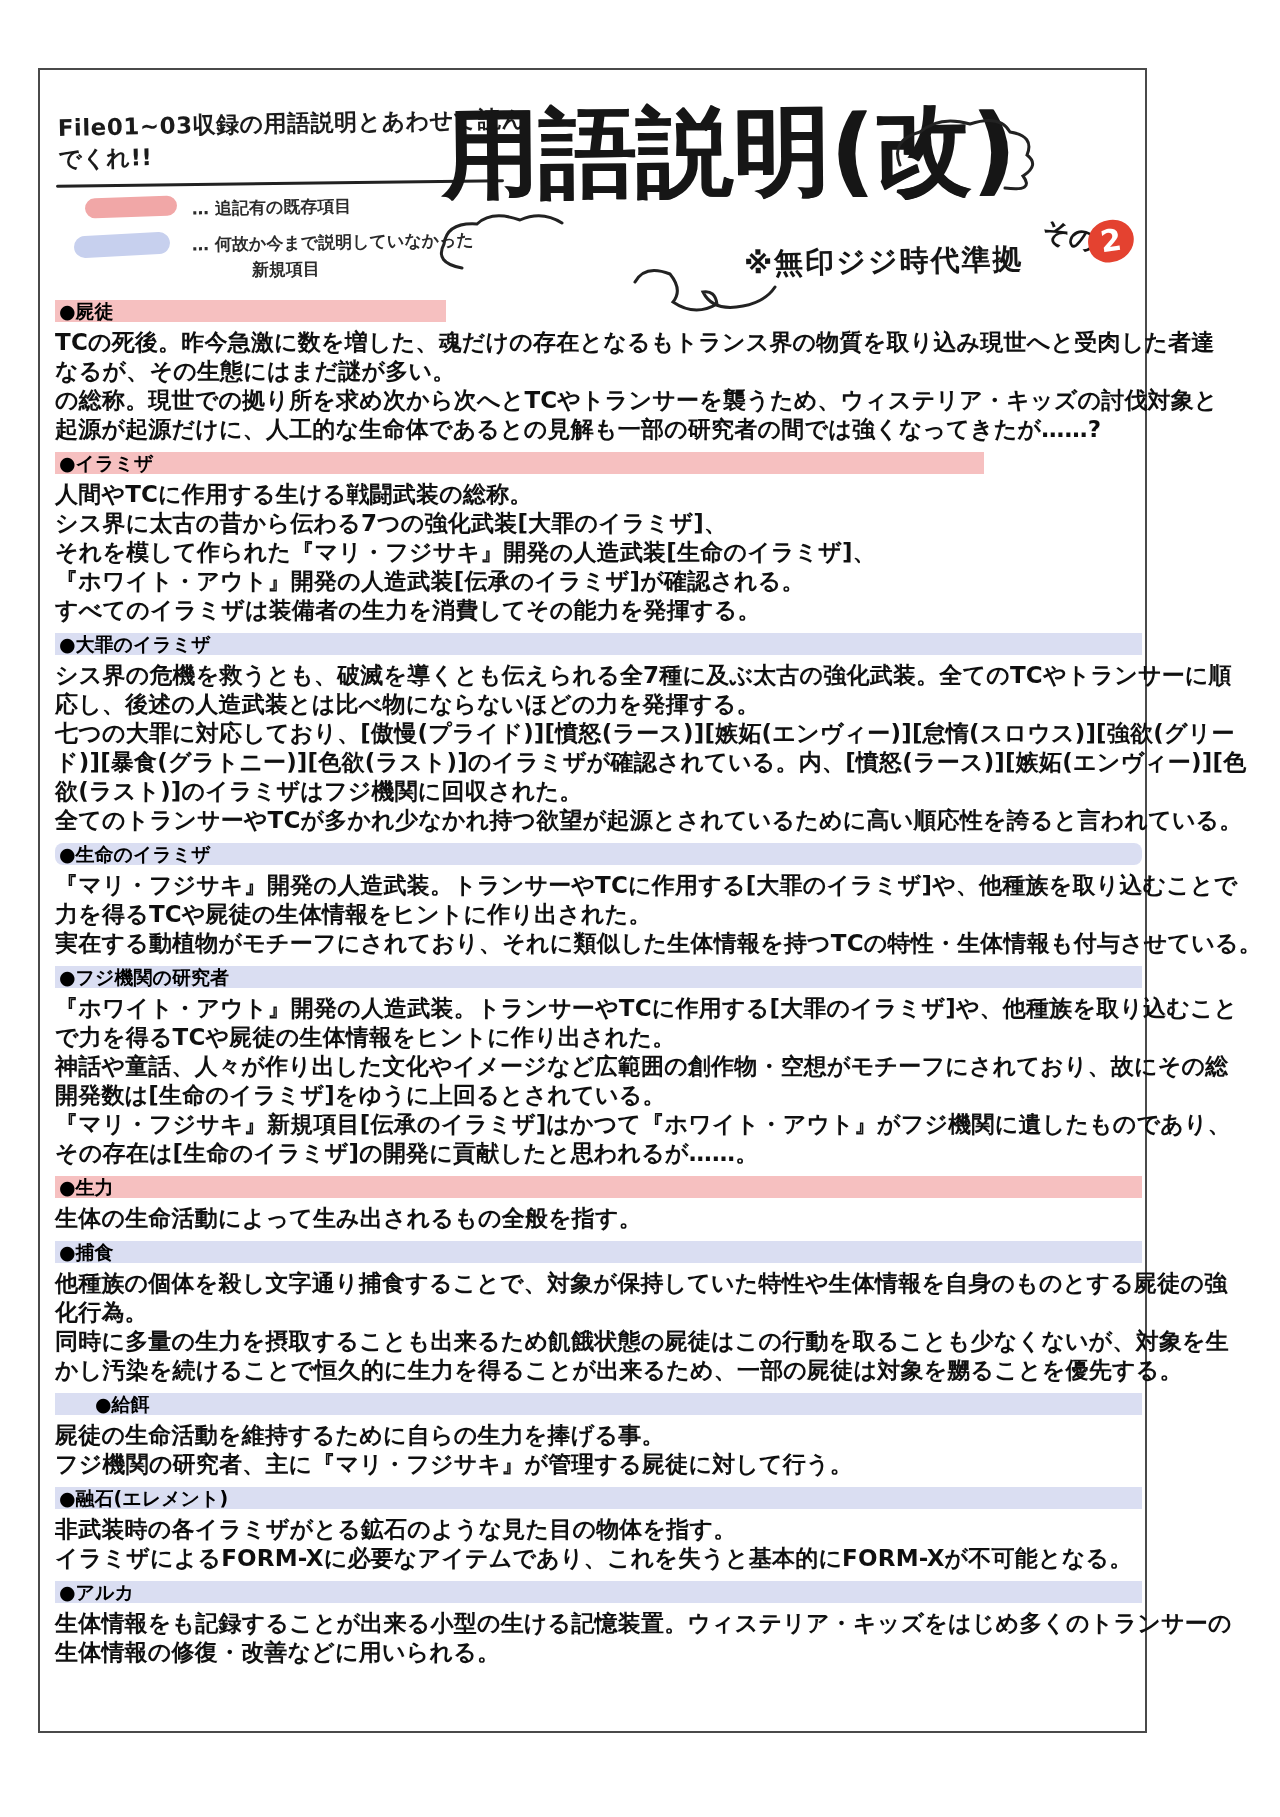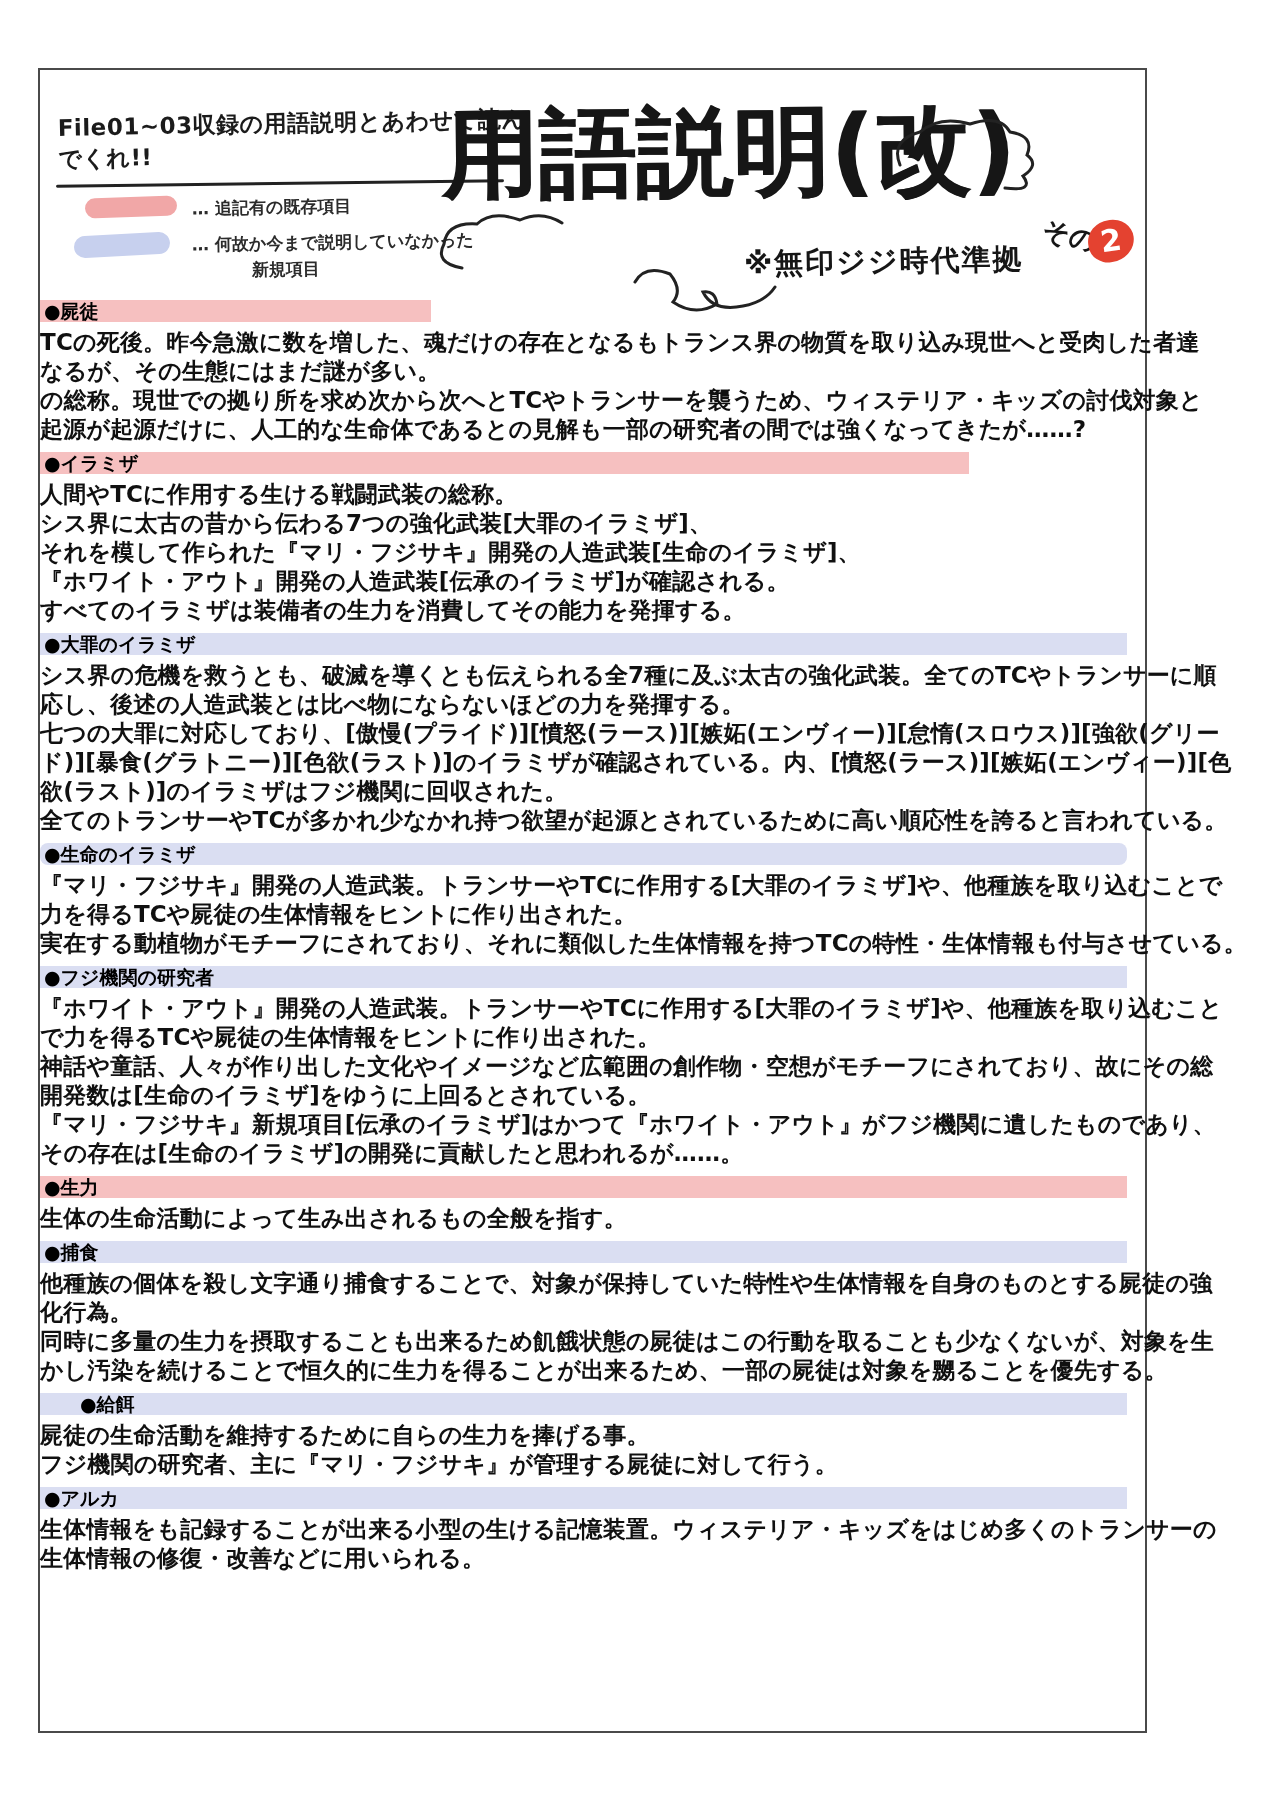--- a/index.html
+++ b/index.html
@@ -51,21 +51,21 @@
     font-size:30px;font-weight:900;text-align:center;line-height:42px;
     transform:rotate(-8deg);
   }
   .title-note{
     position:absolute;left:704px;top:172px;font-size:29px;font-weight:bold;
     letter-spacing:2px;color:#161616;white-space:nowrap;transform:rotate(-1deg);
   }
   .cloud{position:absolute;}
   
   .sections{
-    position:absolute;left:0;top:230px;width:1087px;
+    position:absolute;left:15px;top:230px;width:1087px;
   }
   .section{margin-top:8px;}
   .section:first-child{margin-top:0;}
   .term-bar{
     height:22px;line-height:22px;margin-bottom:6px;
     font-size:19px;font-weight:bold;color:#000;
     padding-left:4px;box-sizing:border-box;white-space:nowrap;
   }
   .term-bar.pink{background:var(--pink,#f6c0c0);}
   .term-bar.lavender{background:var(--lavender,#dadef2);}
@@ -174,20 +174,27 @@
         </div>
       </div>
       <div class="section">
         <div class="term-bar lavender" style="width: 100%; padding-left: 40px;">●給餌</div>
         <div class="body">
           <div class="line">屍徒の生命活動を維持するために自らの生力を捧げる事。</div>
           <div class="line">フジ機関の研究者、主に『マリ・フジサキ』が管理する屍徒に対して行う。</div>
         </div>
       </div>
       <div class="section">
+        <div class="term-bar lavender" style="width: 100%;">●融石(エレメント)</div>
+        <div class="body">
+          <div class="line">非武装時の各イラミザがとる鉱石のような見た目の物体を指す。</div>
+          <div class="line">イラミザによるFORM-Xに必要なアイテムであり、これを失うと基本的にFORM-Xが不可能となる。</div>
+        </div>
+      </div>
+      <div class="section">
         <div class="term-bar lavender" style="width: 100%;">●アルカ</div>
         <div class="body">
           <div class="line">生体情報をも記録することが出来る小型の生ける記憶装置。ウィステリア・キッズをはじめ多くのトランサーの</div>
           <div class="line">生体情報の修復・改善などに用いられる。</div>
         </div>
       </div>
     </div>
 
 </div>
 

